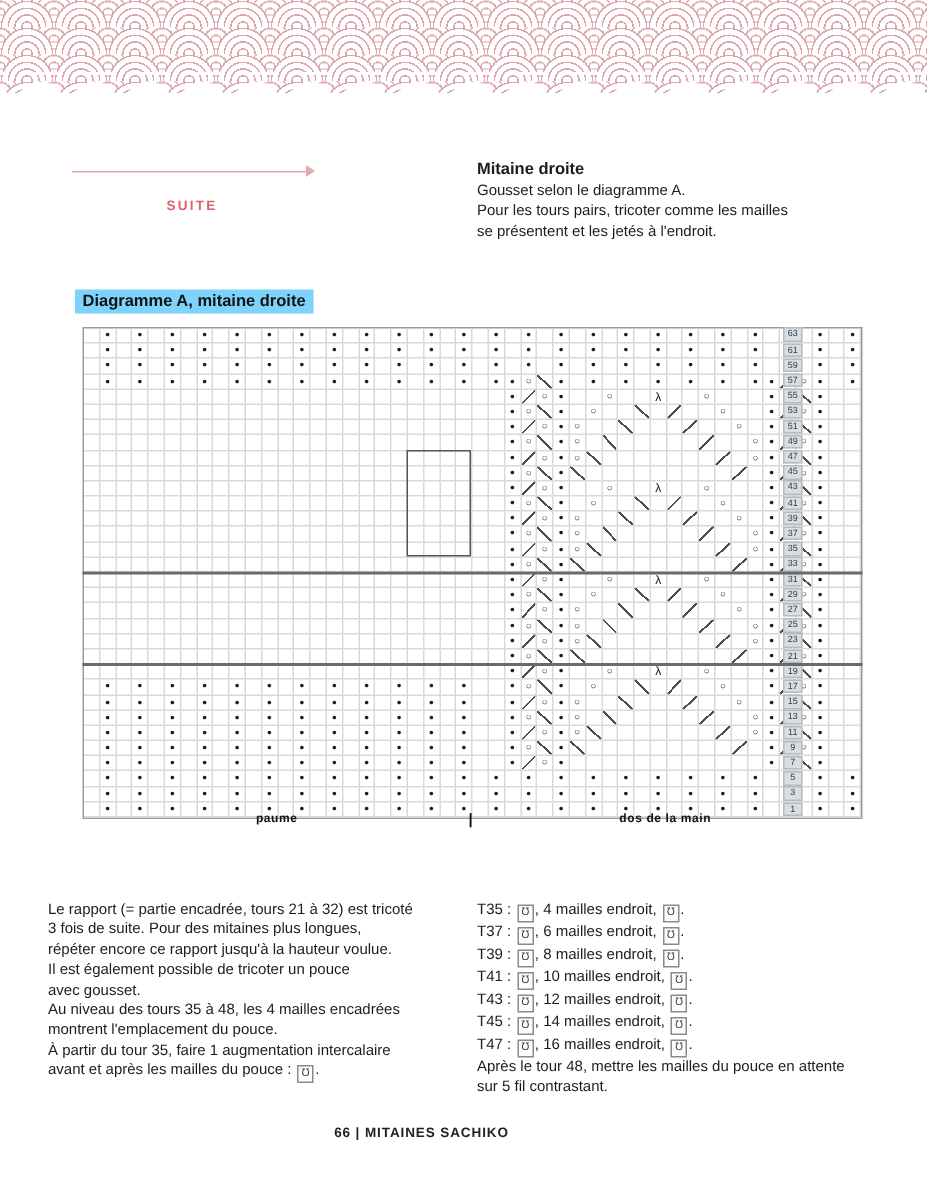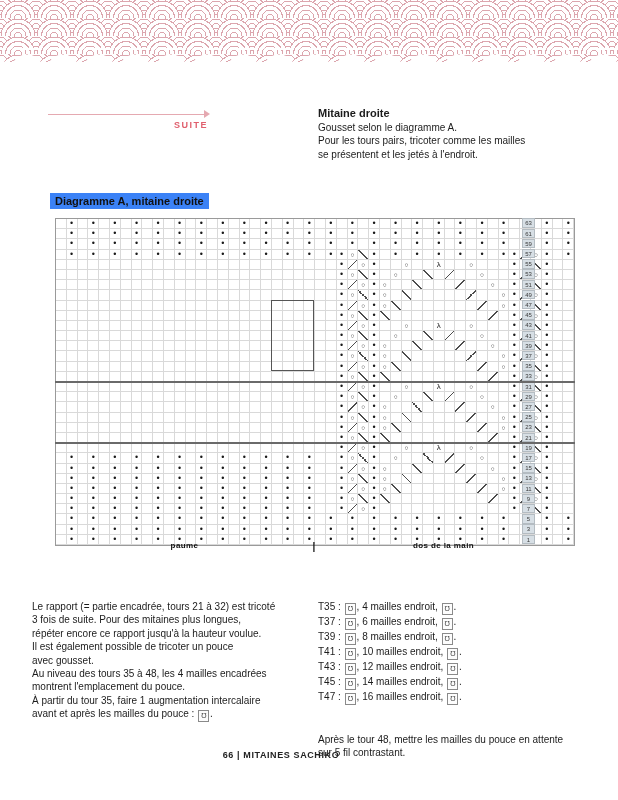--- a/index.html
+++ b/index.html
@@ -14,29 +14,29 @@
     background-size:36px 18px,36px 18px;
     background-position:0 0,18px 9px;}
   .wave-edge{position:absolute;left:0;top:48px;width:618px;height:16px;
     background-image:radial-gradient(ellipse 19px 15px at 50% 100%, #fff 0 14px, rgba(255,255,255,0) 15px);
     background-size:36px 16px;background-position:9px 2px;}
 
   
   .suite-arrow-line{position:absolute;left:48px;top:114px;width:158px;height:1px;background:#e5a9b1;}
   .suite-arrow-head{position:absolute;left:204px;top:110px;width:0;height:0;
     border-left:6px solid #e5a9b1;border-top:4px solid transparent;border-bottom:4px solid transparent;}
-  .suite-label{position:absolute;left:48px;top:120px;width:160px;text-align:right;
+  .suite-label{position:absolute;left:48px;top:132px;width:160px;text-align:center;
     color:#e0606e;font-weight:bold;font-size:9px;letter-spacing:1.5px;}
 
   
   .intro{position:absolute;left:318px;top:107px;width:280px;font-size:10px;line-height:13.2px;color:#1c1c1c;}
   .intro .t{font-weight:bold;font-size:11px;margin-bottom:1px;}
 
   
-  .diagram-title{position:absolute;left:50px;top:193px;background:#3b82f6;color:#111;
+  .diagram-title{position:absolute;left:50px;top:193px;background:#7dd3fc;color:#111;
     font-weight:bold;font-size:11px;padding:2px 5px;}
 
   
   .chart-wrap{position:absolute;left:55px;top:218px;}
   .grid{position:relative;display:grid;grid-template-columns:repeat(48,10.8px);grid-auto-rows:10.2px;
     border:1px solid #9a9a9a;width:518.4px;box-sizing:content-box;background:#fff;}
   .c{border-right:1px solid #d9d9d9;border-bottom:1px solid #d9d9d9;box-sizing:border-box;
     font-size:7px;line-height:9.5px;text-align:center;color:#1a1a1a;overflow:hidden;}
   .c.s-p{font-size:9px;line-height:9px;}
   .c.s-o{font-size:6.5px;font-weight:bold;line-height:9.5px;}
@@ -52,21 +52,21 @@
   
   .lab{position:absolute;top:541px;font-size:8px;font-weight:bold;color:#111;letter-spacing:.4px;}
   .lab.palm{left:55px;width:259px;text-align:center;}
   .lab.tick{left:309px;width:10px;text-align:center;font-size:10px;}
   .lab.back{left:314px;width:259px;text-align:center;}
 
   
   .rapport-text{position:absolute;left:32px;top:600px;width:282px;font-size:10px;line-height:13.4px;color:#1c1c1c;}
   .gousset{position:absolute;left:318px;top:600px;width:282px;font-size:10px;line-height:13.4px;color:#1c1c1c;}
   .gousset .t{font-weight:bold;margin-bottom:1px;}
-  .gousset .after{margin-top:28px;}
+  .gousset .after{margin-top:0;}
   .msym{display:inline-block;width:9px;height:10px;border:1px solid #8a8a8a;background:#fdfdfd;
     font-size:7px;line-height:9px;text-align:center;vertical-align:-1px;margin:0 1px;color:#333;}
 
   .footer{position:absolute;left:0;top:750px;width:562px;text-align:center;
     font-size:9px;font-weight:bold;letter-spacing:.6px;color:#222;}
 </style>
 </head>
 <body>
 
 <div class="page">

